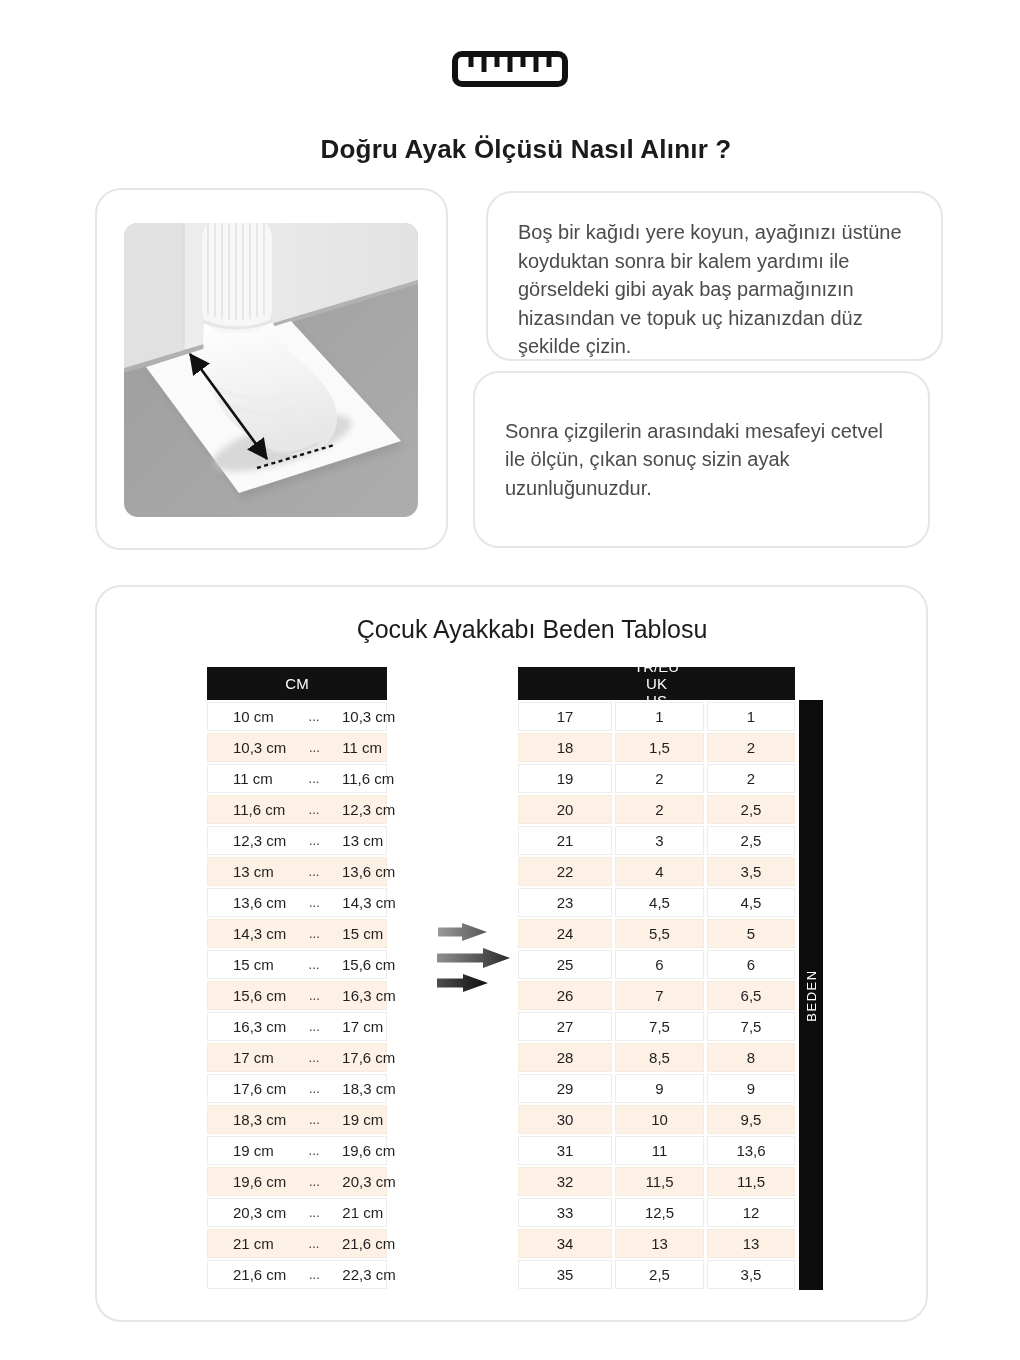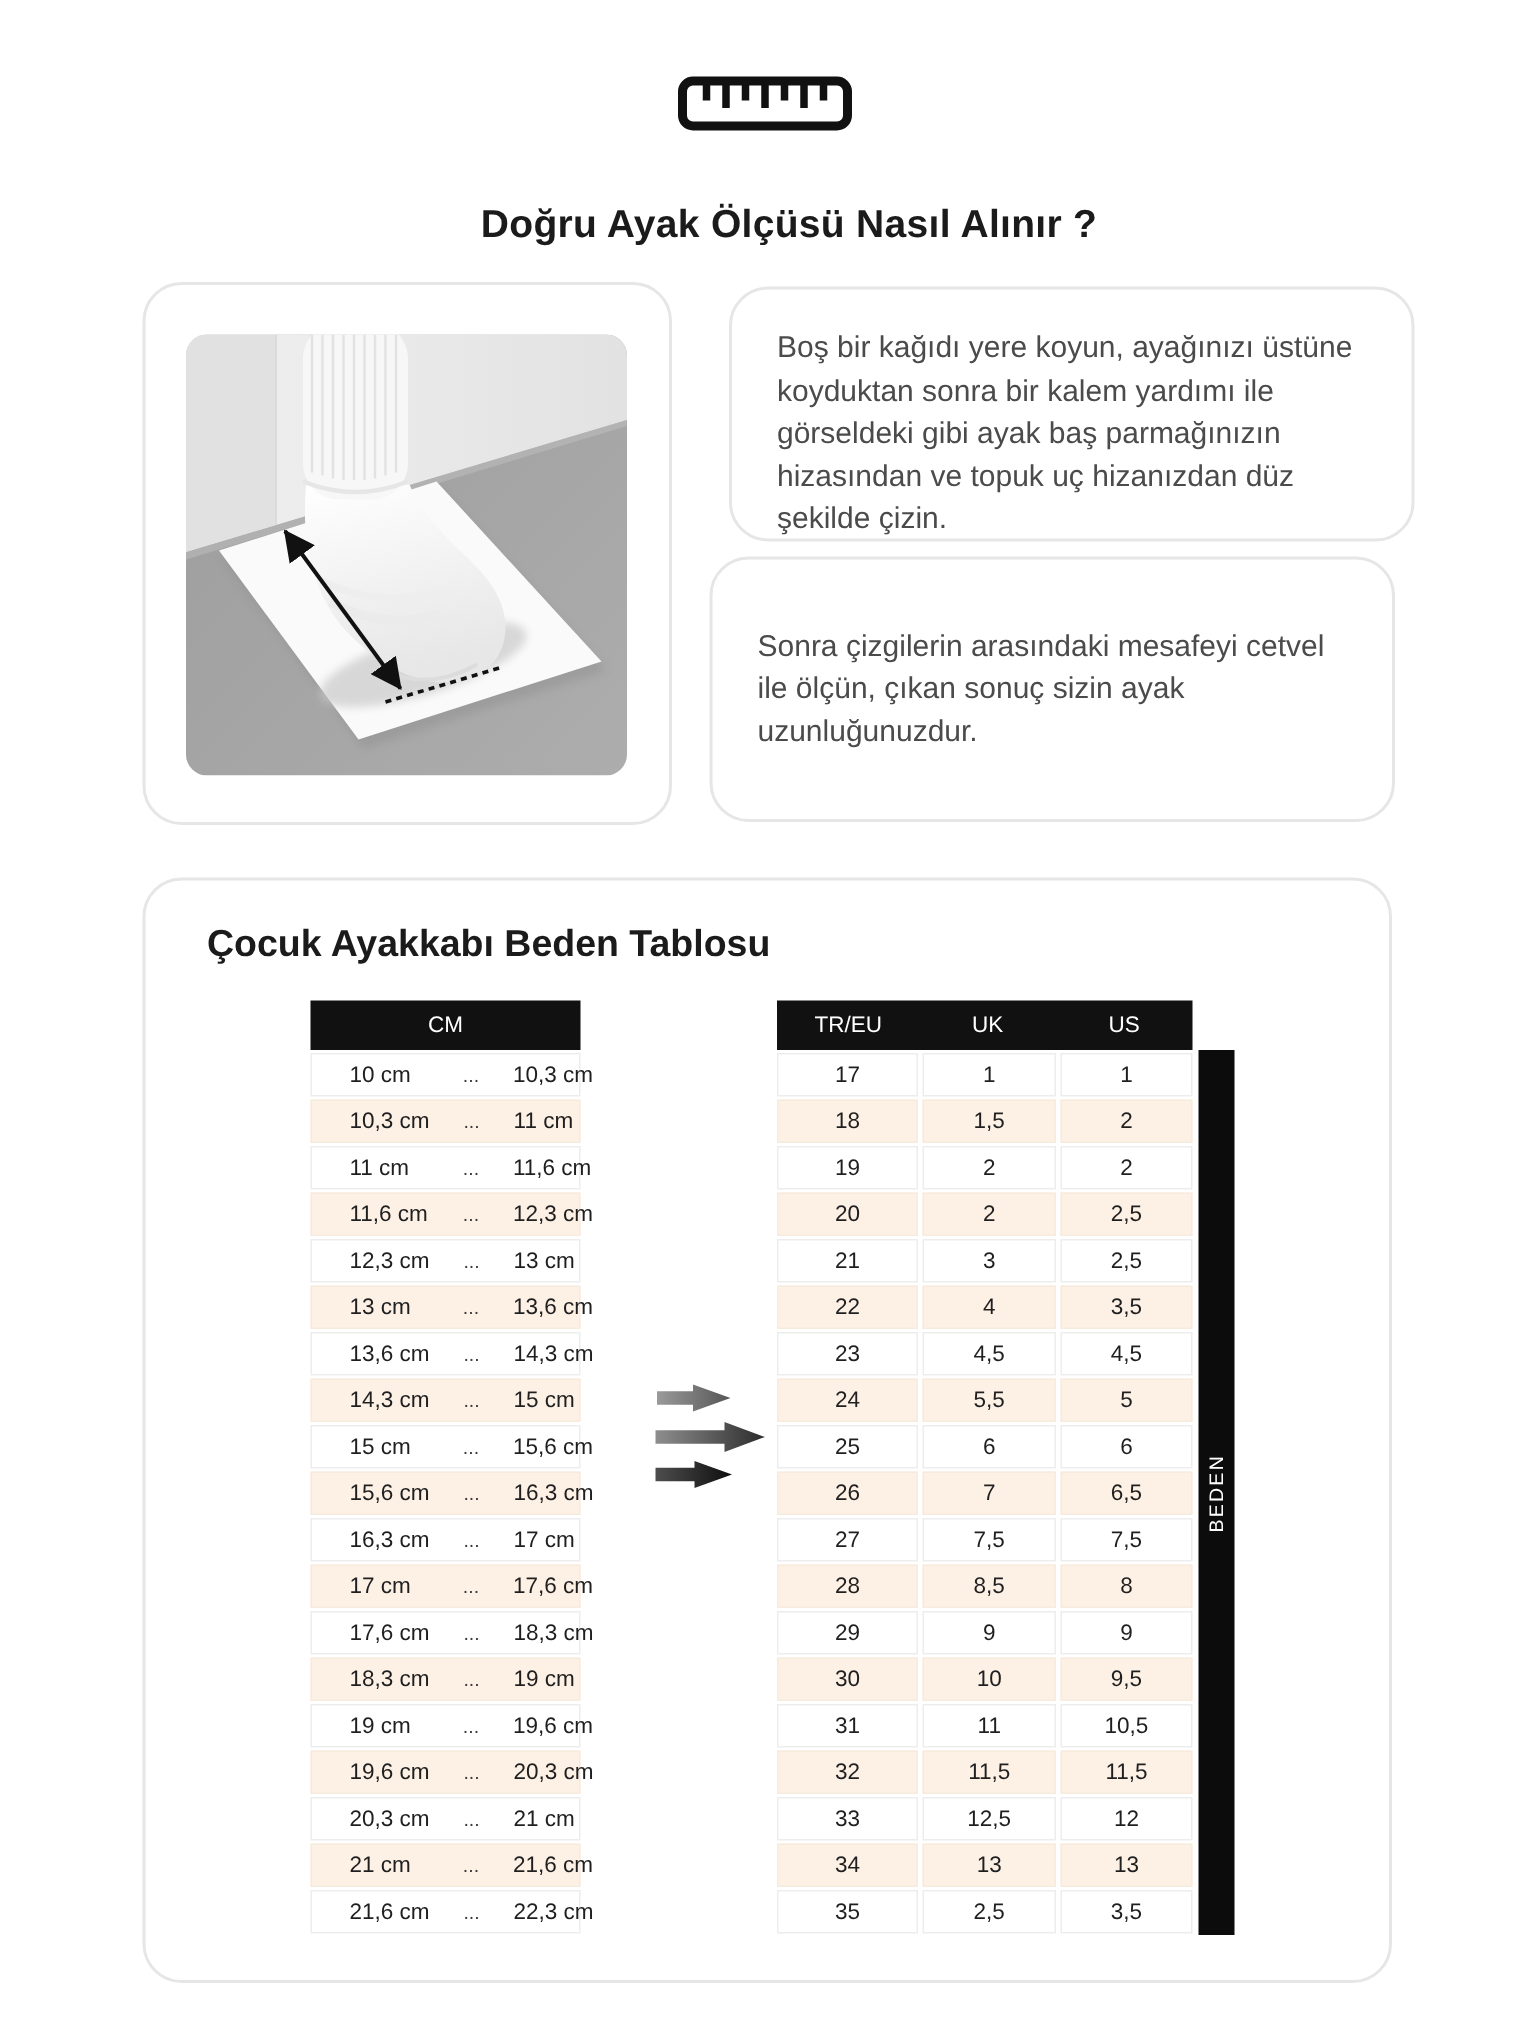--- a/index.html
+++ b/index.html
@@ -29,37 +29,37 @@
   }
   .info-box p { margin:0; }
   .box1 { top:191px; height:170px; padding:25px 30px 0 30px;margin-left:13px; }
   .box2 { top:371px; height:177px; padding:0 30px; display:flex; align-items:center; }
   .chart-card {
     position:absolute; left:95px; top:585px; width:833px; height:737px;
     border:2px solid #e6e6e6; border-radius:26px; background:#fff;
   }
   .chart-title {
     position:absolute; top:28px; left:0; width:100%; margin:0;
-    text-align:left; font-size:25px; font-weight:700; color:#1b1b1b;padding-left:41px;
+    text-align:center; font-size:25px; font-weight:400; color:#1b1b1b;padding-left:41px;
   }
   .t-head {
     height:33px; background:var(--header-bg); color:var(--header-text);
     display:flex; align-items:center; justify-content:center; font-size:15px; font-weight:400;
   }
   .cm-table { position:absolute; left:110px; top:80px; width:180px; }
   .cm-row {
     display:flex; align-items:center; height:29px; margin-top:2px;
     border:1px solid #ededed; background:#fff; font-size:15px; color:#1f1f1f;
   }
   .cm-row.alt { background:var(--row-highlight); border-color:#f7ebdd; }
   .c-from { flex:0 0 78px; padding-left:25px; white-space:nowrap; }
   .c-sep  { flex:0 0 56px; text-align:center; font-size:13px; color:#3a3a3a; }
   .c-to   { flex:1; text-align:right; padding-right:30px; white-space:nowrap; }
   .size-table { position:absolute; left:421px; top:80px; width:277px; }
-  .size-head { height:33px; background:var(--header-bg); display:flex; }
+  .size-head { height:33px; background:var(--header-bg); display:flex;flex-direction:column; }
   .size-head span {
     color:var(--header-text); font-size:15px; display:flex; align-items:center; justify-content:center;
   }
   .size-head span:nth-child(1){ width:95px; }
   .size-head span:nth-child(2){ width:91px; }
   .size-head span:nth-child(3){ width:91px; }
   .size-row { display:flex; margin-top:2px; }
   .size-row .cell {
     height:29px; border:1px solid #ededed; background:#fff;
     display:flex; align-items:center; justify-content:center; font-size:15px; color:#1f1f1f;
@@ -354,21 +354,21 @@
           <div class="cell">9</div>
         </div>
         <div class="size-row alt">
           <div class="cell">30</div>
           <div class="cell">10</div>
           <div class="cell">9,5</div>
         </div>
         <div class="size-row">
           <div class="cell">31</div>
           <div class="cell">11</div>
-          <div class="cell">10,5</div>
+          <div class="cell">13,6</div>
         </div>
         <div class="size-row alt">
           <div class="cell">32</div>
           <div class="cell">11,5</div>
           <div class="cell">11,5</div>
         </div>
         <div class="size-row">
           <div class="cell">33</div>
           <div class="cell">12,5</div>
           <div class="cell">12</div>

